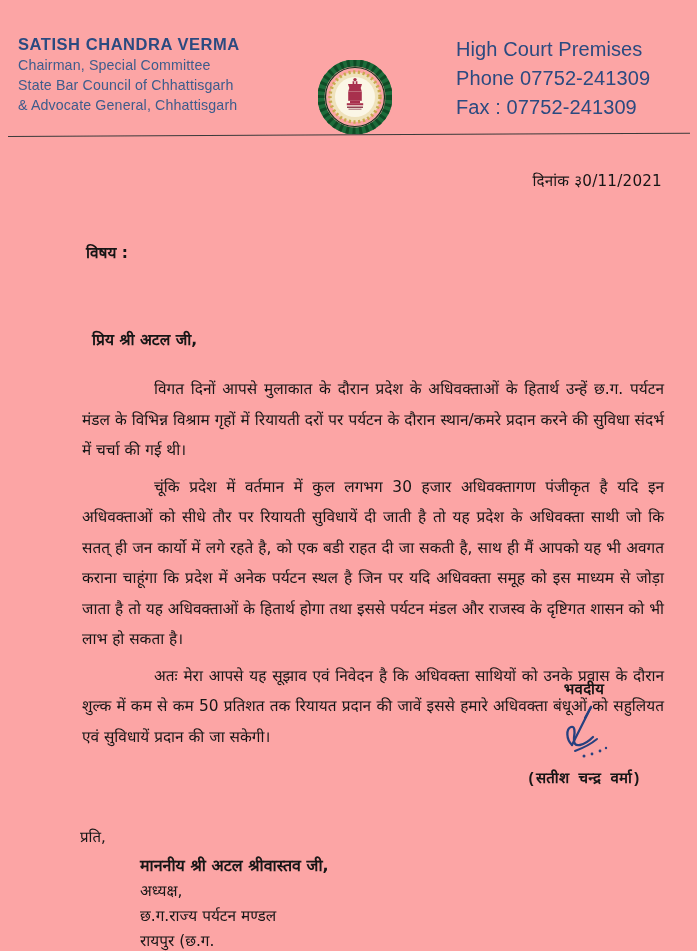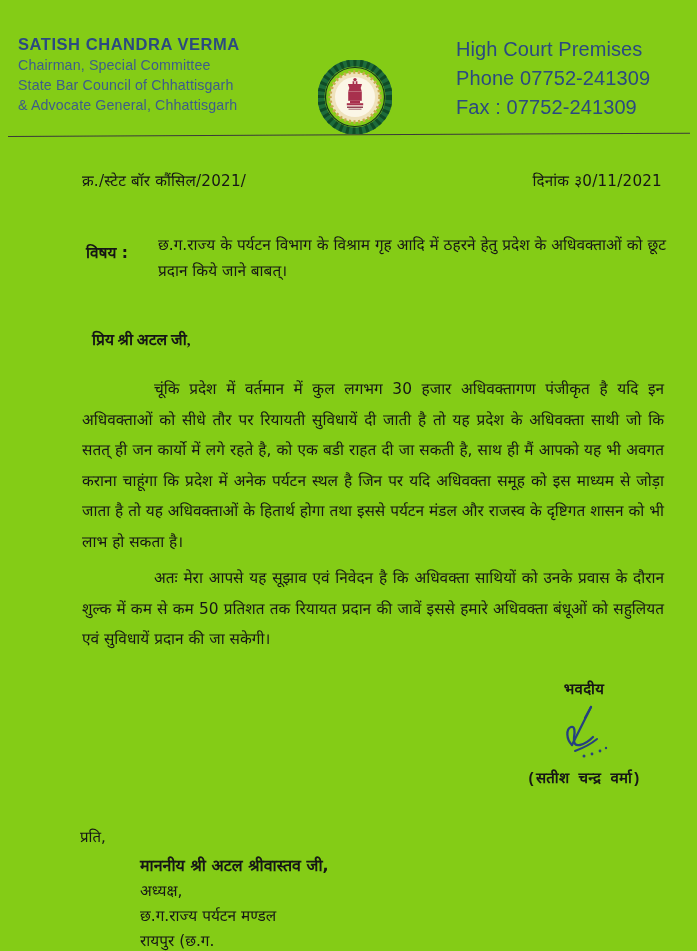--- a/index.html
+++ b/index.html
@@ -9,21 +9,21 @@
     background: #ffffff;
   }
   body {
     font-family: "Liberation Sans", "DejaVu Sans", sans-serif;
     color: #1a1a1a;
   }
   .page {
     position: relative;
     width: 697px;
     height: 951px;
-    background: #84cc16;
+    background: #fca5a5;
     overflow: hidden;
     box-sizing: border-box;
   }
 
   
   .letterhead {
     position: absolute;
     left: 0;
     top: 26px;
     width: 697px;
@@ -124,21 +124,20 @@
     text-align: justify;
     text-justify: inter-word;
   }
 
   .salutation {
     position: absolute;
     left: 92px;
     top: 328px;
     font-size: 15.6px;
     font-weight: bold;
-    font-family: Liberation Serif, serif;
   }
 
   .body-block {
     position: absolute;
     left: 82px;
     top: 374px;
     width: 582px;
     font-size: 15.4px;
     line-height: 1.98;
     text-align: justify;
@@ -235,32 +234,31 @@
     <div class="lh-right">
       <div>High Court Premises</div>
       <div>Phone 07752-241309</div>
       <div>Fax : 07752-241309</div>
     </div>
   </div>
 
   <div class="rule"></div>
 
   <div class="refline dev">
-    <span class="ref-no">क्र./स्टेट बॉर कौंसिल/2021/</span>
     <span class="ref-date">दिनांक ३0/11/2021</span>
   </div>
 
   <div class="subject dev">
     <span class="subject-label">विषय :</span>
-    <div class="subject-text">छ.ग.राज्य के पर्यटन विभाग के विश्राम गृह आदि में ठहरने हेतु प्रदेश के अधिवक्ताओं को छूट प्रदान किये जाने बाबत्।</div>
   </div>
 
   <div class="salutation dev">प्रिय श्री अटल जी,</div>
 
   <div class="body-block dev">
+    <p>विगत दिनों आपसे मुलाकात के दौरान प्रदेश के अधिवक्ताओं के हितार्थ उन्हें छ.ग. पर्यटन मंडल के विभिन्न विश्राम गृहों में रियायती दरों पर पर्यटन के दौरान स्थान/कमरे प्रदान करने की सुविधा संदर्भ में चर्चा की गई थी।</p>
     <p>चूंकि प्रदेश में वर्तमान में कुल लगभग 30 हजार अधिवक्तागण पंजीकृत है यदि इन अधिवक्ताओं को सीधे तौर पर रियायती सुविधायें दी जाती है तो यह प्रदेश के अधिवक्ता साथी जो कि सतत् ही जन कार्यो में लगे रहते है, को एक बडी राहत दी जा सकती है, साथ ही मैं आपको यह भी अवगत कराना चाहूंगा कि प्रदेश में अनेक पर्यटन स्थल है जिन पर यदि अधिवक्ता समूह को इस माध्यम से जोड़ा जाता है तो यह अधिवक्ताओं के हितार्थ होगा तथा इससे पर्यटन मंडल और राजस्व के दृष्टिगत शासन को भी लाभ हो सकता है।</p>
     <p>अतः मेरा आपसे यह सूझाव एवं निवेदन है कि अधिवक्ता साथियों को उनके प्रवास के दौरान शुल्क में कम से कम 50 प्रतिशत तक रियायत प्रदान की जावें इससे हमारे अधिवक्ता बंधूओं को सहुलियत एवं सुविधायें प्रदान की जा सकेगी।</p>
   </div>
 
   <div class="sign-block dev">
     <div class="sign-yours">भवदीय</div>
     <div class="sign-mark">
       <svg width="90" height="66" viewBox="0 0 90 66" aria-hidden="true">
         <g fill="none" stroke="#26407f" stroke-linecap="round" stroke-linejoin="round">
           <path d="M52 6 L33 44" stroke-width="2.2"></path>

